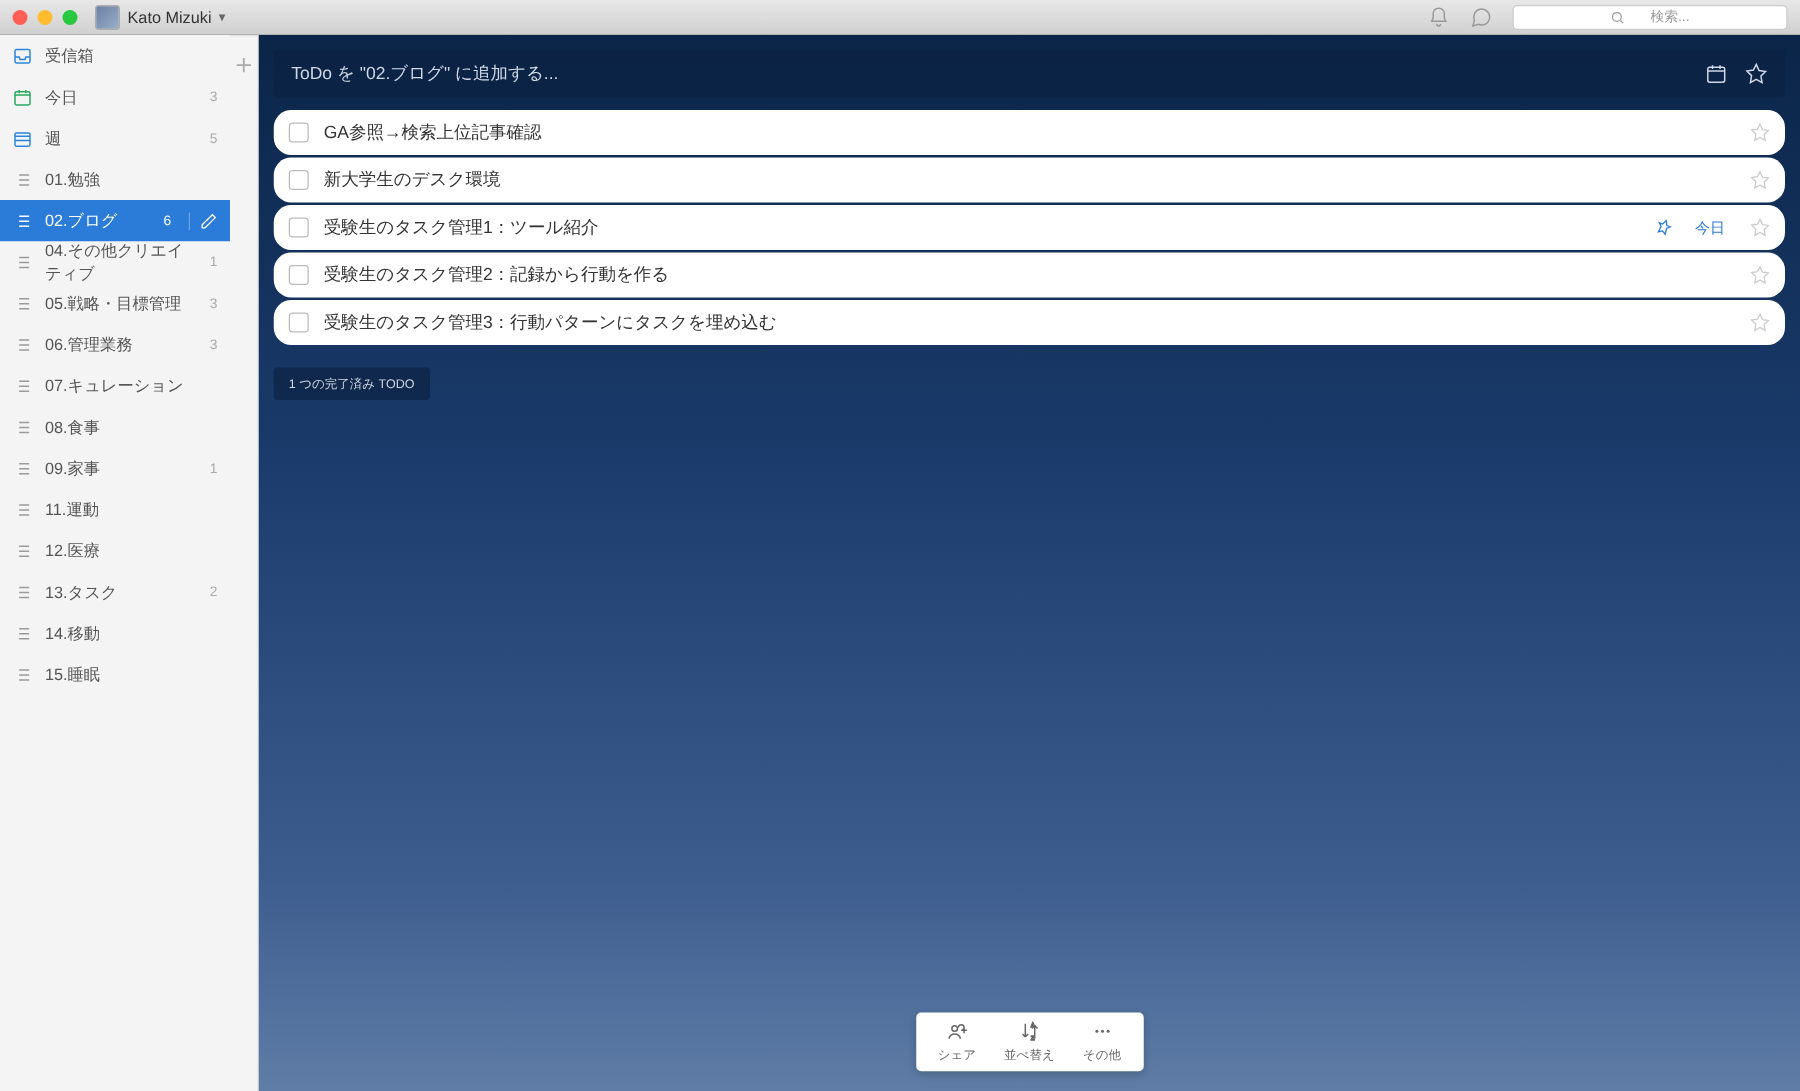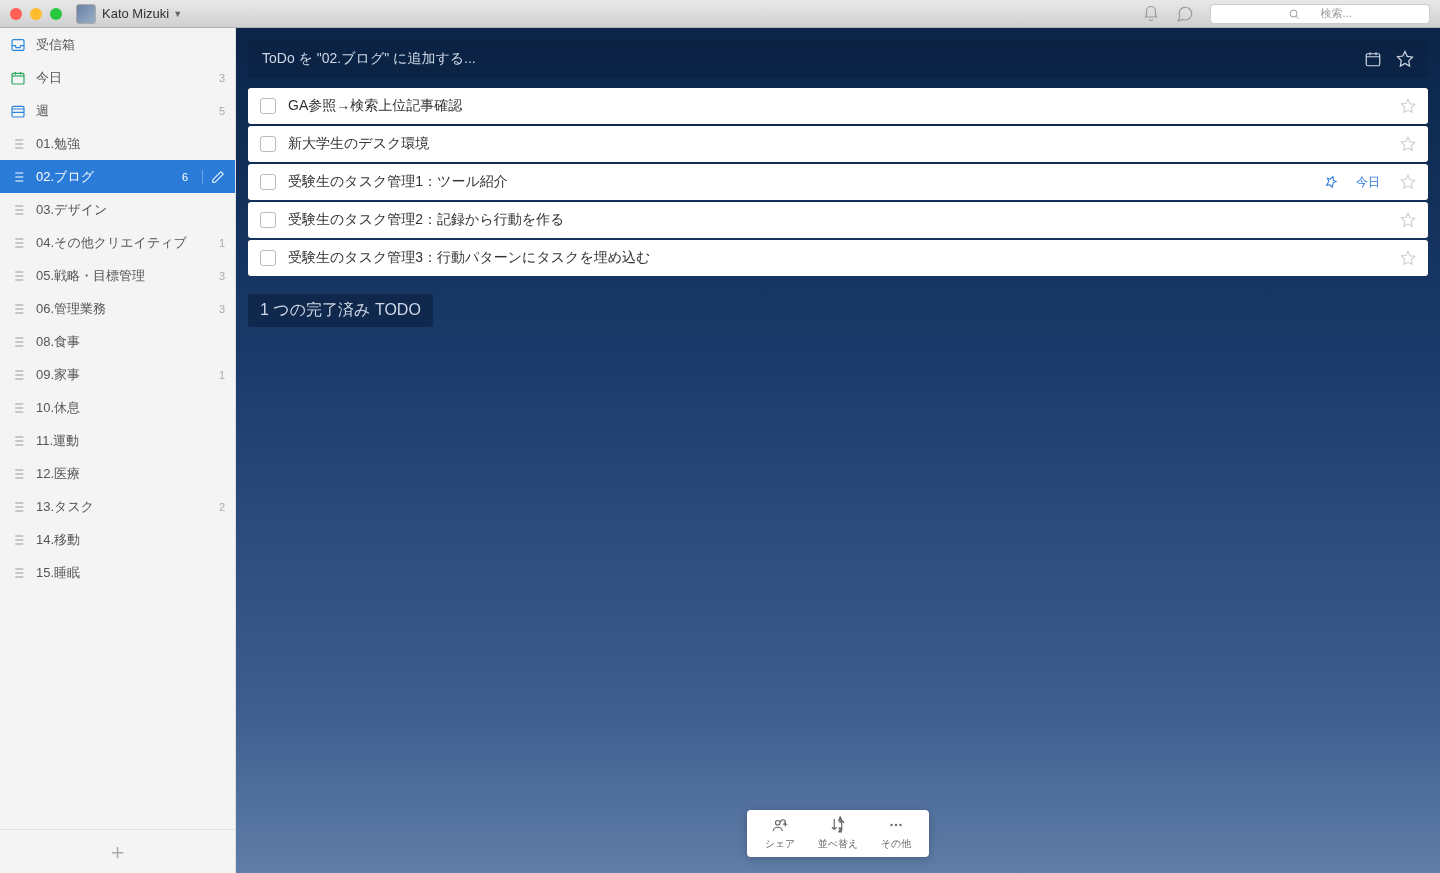--- a/index.html
+++ b/index.html
@@ -18,48 +18,48 @@
 .tl.red { background:#ff5f57; } .tl.yel { background:#febc2e; } .tl.grn { background:#28c840; }
 .avatar { width:20px; height:20px; border-radius:3px; background:linear-gradient(135deg,#6b7fa3,#9ab0c8); margin-right:6px; border:1px solid #aaa; }
 .username { font-size:13px; color:#333; display:flex; align-items:center; gap:4px; }
 .caret { font-size:9px; color:#666; }
 .titlebar-right { margin-left:auto; display:flex; align-items:center; gap:16px; }
 .tb-icon { color:#9a9a9a; display:flex; }
 .search-box { width:220px; height:20px; background:#fff; border-radius:4px; border:1px solid #ccc; display:flex; align-items:center; justify-content:center; gap:20px; font-size:11px; color:#999; }
 
 .body { display:flex; height:845px; }
 
-.sidebar { width:236px; background:#f4f4f4; border-right:1px solid #ddd; display:flex; flex-direction:column;gap:12px; }
+.sidebar { width:207px; background:#f4f4f4; border-right:1px solid #ddd; display:flex; flex-direction:row; }
 .sb-list { flex:1; overflow:auto; }
 .sb-item { height:33px; display:flex; align-items:center; padding:0 10px; font-size:13px; color:#555; cursor:pointer; gap:10px; }
 .sb-item .sb-icon { width:16px; display:flex; align-items:center; justify-content:center; color:#9a9a9a; }
 .sb-item.smart .sb-icon { color:#2b86d9; }
 .sb-item.today .sb-icon { color:#2aa85f; }
 .sb-item .sb-label { flex:1; }
 .sb-item .sb-count { font-size:11px; color:#aaa; }
 .sb-item.selected { background:#2b7bd9; color:#fff; }
 .sb-item.selected .sb-icon { color:#fff; }
 .sb-item.selected .sb-count { color:#fff; }
 .sb-item .edit { display:none; color:#fff; }
 .sb-item.selected .edit { display:flex; border-left:1px solid rgba(255,255,255,0.3); padding-left:8px; margin-left:4px; }
 .sb-footer { height:44px; border-top:1px solid #e0e0e0; display:flex; align-items:center; justify-content:center; color:#aaa; font-size:22px; }
 
 .main { flex:1; background:linear-gradient(to bottom,#0b2548 0%, #1a3b6b 40%, #3d5d8f 80%, #5f7da6 100%); display:flex; flex-direction:column; padding:12px; position:relative; }
 .add-row { height:38px; background:rgba(10,30,60,0.4); border-radius:4px; display:flex; align-items:center; padding:0 14px; color:#cfd8e6; font-size:14px; margin-bottom:10px; }
 .add-row .ar-label { flex:1; }
 .add-row .ar-icon { color:#cfd8e6; margin-left:14px; display:flex; }
 
-.todo { height:36px; background:#fff; border-radius:3px; display:flex; align-items:center; padding:0 12px; font-size:14px; color:#333; margin-bottom:2px; gap:12px; }
+.todo { height:36px; background:#fff; border-radius:14px; display:flex; align-items:center; padding:0 12px; font-size:14px; color:#333; margin-bottom:2px; gap:12px; }
 .chk { width:16px; height:16px; border:1.5px solid #bbb; border-radius:3px; }
 .todo .t-title { flex:1; }
 .todo .t-pin { color:#2b7bd9; display:flex; }
 .todo .t-due { color:#2b7bd9; font-size:12px; margin-left:6px; }
 .todo .t-star { color:#ccc; display:flex; margin-left:8px; }
 
-.completed-pill { margin-top:16px; background:rgba(10,30,60,0.6); color:#cfd8e6; font-size:16px; padding:6px 12px; border-radius:3px; width:fit-content; }
+.completed-pill { margin-top:16px; background:rgba(10,30,60,0.6); color:#cfd8e6; font-size:10px; padding:6px 12px; border-radius:3px; width:fit-content; }
 
 .bottom-bar { position:absolute; bottom:16px; left:50%; transform:translateX(-50%); background:#fff; border-radius:4px; box-shadow:0 2px 8px rgba(0,0,0,0.2); display:flex; padding:6px 4px; }
 .bb-item { width:58px; display:flex; flex-direction:column; align-items:center; gap:3px; font-size:10px; color:#666; cursor:pointer; }
 .bb-item svg, .bb-item .bi { color:#666; }
 
 svg { display:block; }
 </style>
 </head>
 <body>
 
@@ -158,29 +158,20 @@
                 <path d="M17 3l4 4L7 21H3v-4z"></path>
               </svg>
             </span>
           </div>
           <div class="sb-item">
             <span class="sb-icon">
               <svg width="16" height="16" viewBox="0 0 24 24" fill="none" stroke="currentColor" stroke-width="1.8">
                 <path d="M8 6h12M8 12h12M8 18h12M4 6h.01M4 12h.01M4 18h.01"></path>
               </svg>
             </span>
-            <span class="sb-label">03.デザイン</span>
-            <span class="sb-count"></span>
-          </div>
-          <div class="sb-item">
-            <span class="sb-icon">
-              <svg width="16" height="16" viewBox="0 0 24 24" fill="none" stroke="currentColor" stroke-width="1.8">
-                <path d="M8 6h12M8 12h12M8 18h12M4 6h.01M4 12h.01M4 18h.01"></path>
-              </svg>
-            </span>
             <span class="sb-label">04.その他クリエイティブ</span>
             <span class="sb-count">1</span>
           </div>
           <div class="sb-item">
             <span class="sb-icon">
               <svg width="16" height="16" viewBox="0 0 24 24" fill="none" stroke="currentColor" stroke-width="1.8">
                 <path d="M8 6h12M8 12h12M8 18h12M4 6h.01M4 12h.01M4 18h.01"></path>
               </svg>
             </span>
             <span class="sb-label">05.戦略・目標管理</span>
@@ -194,40 +185,40 @@
             </span>
             <span class="sb-label">06.管理業務</span>
             <span class="sb-count">3</span>
           </div>
           <div class="sb-item">
             <span class="sb-icon">
               <svg width="16" height="16" viewBox="0 0 24 24" fill="none" stroke="currentColor" stroke-width="1.8">
                 <path d="M8 6h12M8 12h12M8 18h12M4 6h.01M4 12h.01M4 18h.01"></path>
               </svg>
             </span>
+            <span class="sb-label">07.キュレーション</span>
+            <span class="sb-count"></span>
+          </div>
+          <div class="sb-item">
+            <span class="sb-icon">
+              <svg width="16" height="16" viewBox="0 0 24 24" fill="none" stroke="currentColor" stroke-width="1.8">
+                <path d="M8 6h12M8 12h12M8 18h12M4 6h.01M4 12h.01M4 18h.01"></path>
+              </svg>
+            </span>
             <span class="sb-label">08.食事</span>
             <span class="sb-count"></span>
           </div>
           <div class="sb-item">
             <span class="sb-icon">
               <svg width="16" height="16" viewBox="0 0 24 24" fill="none" stroke="currentColor" stroke-width="1.8">
                 <path d="M8 6h12M8 12h12M8 18h12M4 6h.01M4 12h.01M4 18h.01"></path>
               </svg>
             </span>
             <span class="sb-label">09.家事</span>
             <span class="sb-count">1</span>
-          </div>
-          <div class="sb-item">
-            <span class="sb-icon">
-              <svg width="16" height="16" viewBox="0 0 24 24" fill="none" stroke="currentColor" stroke-width="1.8">
-                <path d="M8 6h12M8 12h12M8 18h12M4 6h.01M4 12h.01M4 18h.01"></path>
-              </svg>
-            </span>
-            <span class="sb-label">10.休息</span>
-            <span class="sb-count"></span>
           </div>
           <div class="sb-item">
             <span class="sb-icon">
               <svg width="16" height="16" viewBox="0 0 24 24" fill="none" stroke="currentColor" stroke-width="1.8">
                 <path d="M8 6h12M8 12h12M8 18h12M4 6h.01M4 12h.01M4 18h.01"></path>
               </svg>
             </span>
             <span class="sb-label">11.運動</span>
             <span class="sb-count"></span>
           </div>

